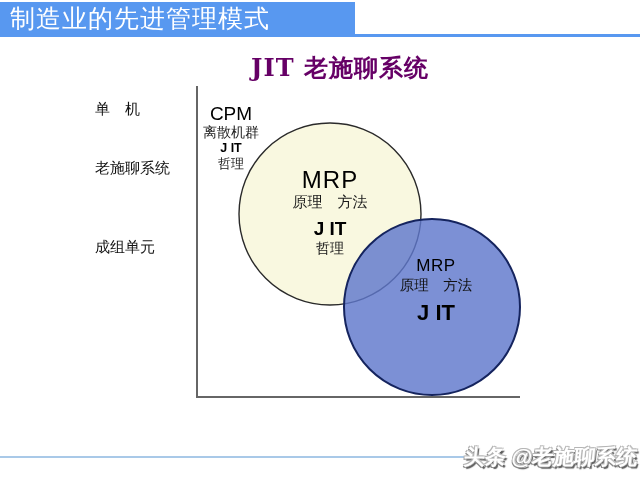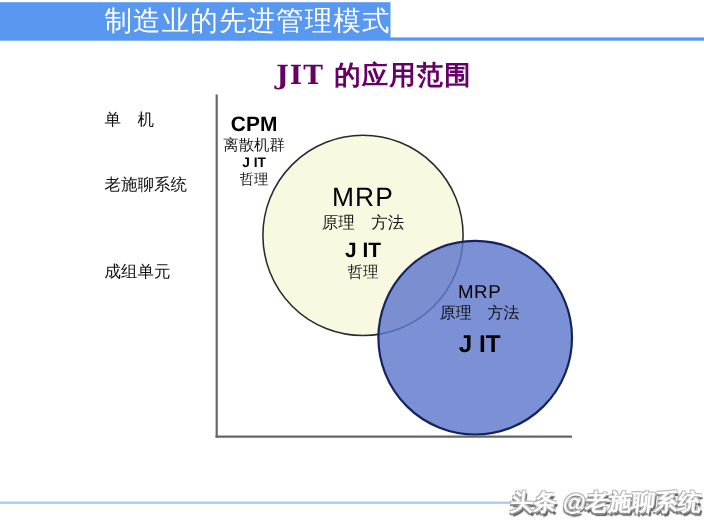--- a/index.html
+++ b/index.html
@@ -6,21 +6,21 @@
   #slide{
     position:relative;width:640px;height:480px;background:#ffffff;overflow:hidden;
     font-family:"Liberation Sans",sans-serif;
   }
   
   .header-bar{
     position:absolute;left:0;top:2px;width:355px;height:33px;
     background:#5898f0;
     color:#ffffff;font-family:"DejaVu Serif",serif;
     font-size:25px;line-height:33px;padding-left:10px;box-sizing:border-box;
-    letter-spacing:1px;white-space:nowrap;text-align:right;
+    letter-spacing:1px;white-space:nowrap;
   }
   .header-rule{
     position:absolute;left:0;top:34px;width:640px;height:3px;background:#5898f0;
   }
   
   .slide-title{
     position:absolute;left:40px;top:52px;width:600px;
     text-align:center;color:#660066;
     font-family:"DejaVu Serif",serif;font-weight:bold;font-size:24px;
     letter-spacing:1px;white-space:nowrap;
@@ -32,21 +32,21 @@
     position:absolute;left:95px;width:90px;text-align:left;
     font-family:"DejaVu Serif",serif;font-size:15px;color:#111;white-space:nowrap;
   }
   .ylabel.l1{top:100px;}
   .ylabel.l2{top:159px;}
   .ylabel.l3{top:238px;}
   .ylabel.l4{top:317px;}
   
   .txtblock{position:absolute;text-align:center;color:#000;white-space:nowrap;}
   .cpm-block{left:181px;top:103px;width:100px;}
-  .cpm-l1{font-weight:bold;font-size:19px;line-height:21px;}
+  .cpm-l1{font-weight:normal;font-size:19px;line-height:21px;}
   .cpm-l2{font-family:"DejaVu Serif",serif;font-size:14px;line-height:17px;color:#1a1a1a;}
   .cpm-l3{font-weight:bold;font-size:12.5px;line-height:15px;}
   .cpm-l4{font-family:"DejaVu Serif",serif;font-size:13px;line-height:16px;color:#1a1a1a;}
   .cream-block{left:250px;top:167px;width:160px;}
   .cream-l1{font-size:24px;line-height:26px;letter-spacing:1px;}
   .cream-l2{font-family:"DejaVu Serif",serif;font-size:15px;line-height:19px;color:#1a1a1a;}
   .cream-l3{font-weight:600;font-size:19px;line-height:23px;margin-top:5px;}
   .cream-l4{font-family:"DejaVu Serif",serif;font-size:14px;line-height:17px;color:#1a1a1a;}
   .blue-block{left:356px;top:256px;width:160px;}
   .blue-l1{font-size:17px;line-height:20px;letter-spacing:0.5px;}
@@ -65,21 +65,21 @@
 </head>
 <body>
 
 <div id="slide">
 
   <div class="header-bar">
     <span>制造业的先进管理模式</span>
   </div>
   <div class="header-rule"></div>
 
-  <div class="slide-title">JIT 的应用范围</div>
+  <div class="slide-title">JIT 老施聊系统</div>
 
   <svg class="diagram-svg" viewBox="0 0 640 480">
     <line x1="197" y1="86" x2="197" y2="398" stroke="#666666" stroke-width="2"></line>
     <line x1="196" y1="397" x2="520" y2="397" stroke="#666666" stroke-width="2"></line>
     <circle cx="330" cy="214" r="91" fill="#f9f8e0" stroke="#2a2a2a" stroke-width="1.4"></circle>
     <circle cx="432" cy="307" r="88" fill="#5f78cc" fill-opacity="0.82" stroke="#15245e" stroke-width="2"></circle>
   </svg>
 
   <div class="ylabel l1">单　机</div>
   <div class="ylabel l2">老施聊系统</div>

